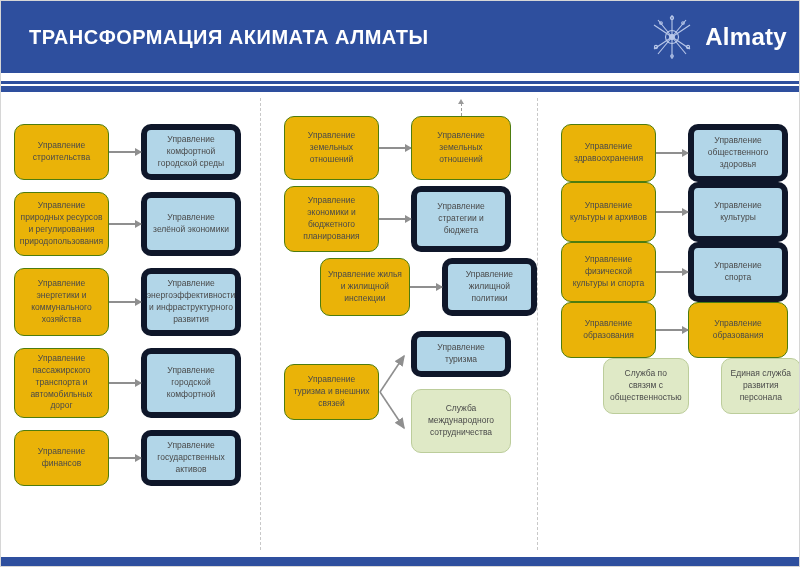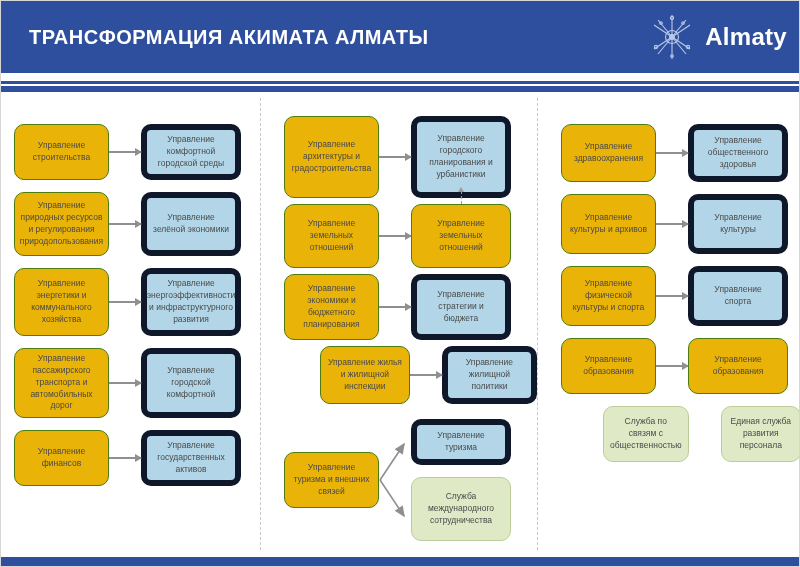--- a/index.html
+++ b/index.html
@@ -32,21 +32,21 @@
   .content{position:absolute;left:0;top:91px;width:800px;height:467px;}
   .col-sep{
     position:absolute;top:6px;height:452px;width:0;
     border-left:1px dashed #c8c8c8;
   }
   .sep-1{left:259px;} .sep-2{left:536px;}
 
   .column{position:absolute;top:0;height:467px;display:flex;flex-direction:column;box-sizing:border-box;}
   .col-1{left:0;width:259px;padding:32px 0 0 13px;gap:12px;}
   .col-2{left:259px;width:277px;padding:24px 0 0 24px;gap:6px;}
-  .col-3{left:536px;width:264px;padding:32px 0 0 24px;gap:12px;}
+  .col-3{left:536px;width:264px;padding:32px 0 0 24px;}
 
   .row{display:flex;align-items:stretch;}
   .c1-r1{min-height:56px;} .c1-r2{min-height:64px;} .c1-r3{min-height:64px;} .c1-r4{min-height:70px;} .c1-r5{min-height:56px;}
   .c2-r1{min-height:82px;} .c2-r2{min-height:64px;} .c2-r3{min-height:66px;} .c2-r4{min-height:58px;margin-left:36px;}
   .c3-r1{min-height:58px;} .c3-r2{min-height:60px;} .c3-r3{min-height:60px;} .c3-r4{min-height:56px;} .c3-r5{min-height:58px;}
 
   .box{
     border-radius:10px;display:flex;align-items:center;justify-content:center;
     text-align:center;font-size:8.5px;line-height:1.4;color:#4a4a4a;
     padding:4px 6px;box-sizing:border-box;
@@ -171,29 +171,20 @@
           <span>Управление финансов</span>
         </div>
       <div class="arrow"></div>
       <div class="box box-to blue">
           <span>Управление государственных активов</span>
         </div>
     </div>
   </div>
 
   <div class="column col-2">
-    <div class="row c2-r1">
-      <div class="box box-from peach">
-          <span>Управление архитектуры и градостроительства</span>
-        </div>
-      <div class="arrow"></div>
-      <div class="box box-to blue">
-          <span>Управление городского планирования и урбанистики</span>
-        </div>
-    </div>
     <div class="row c2-r2">
       <div class="box box-from peach">
           <span>Управление земельных отношений</span>
         </div>
       <div class="arrow"></div>
       <div class="to-wrap">
         <div class="up-connector"></div>
         <div class="box box-to peach">
             <span>Управление земельных отношений</span>
           </div>

